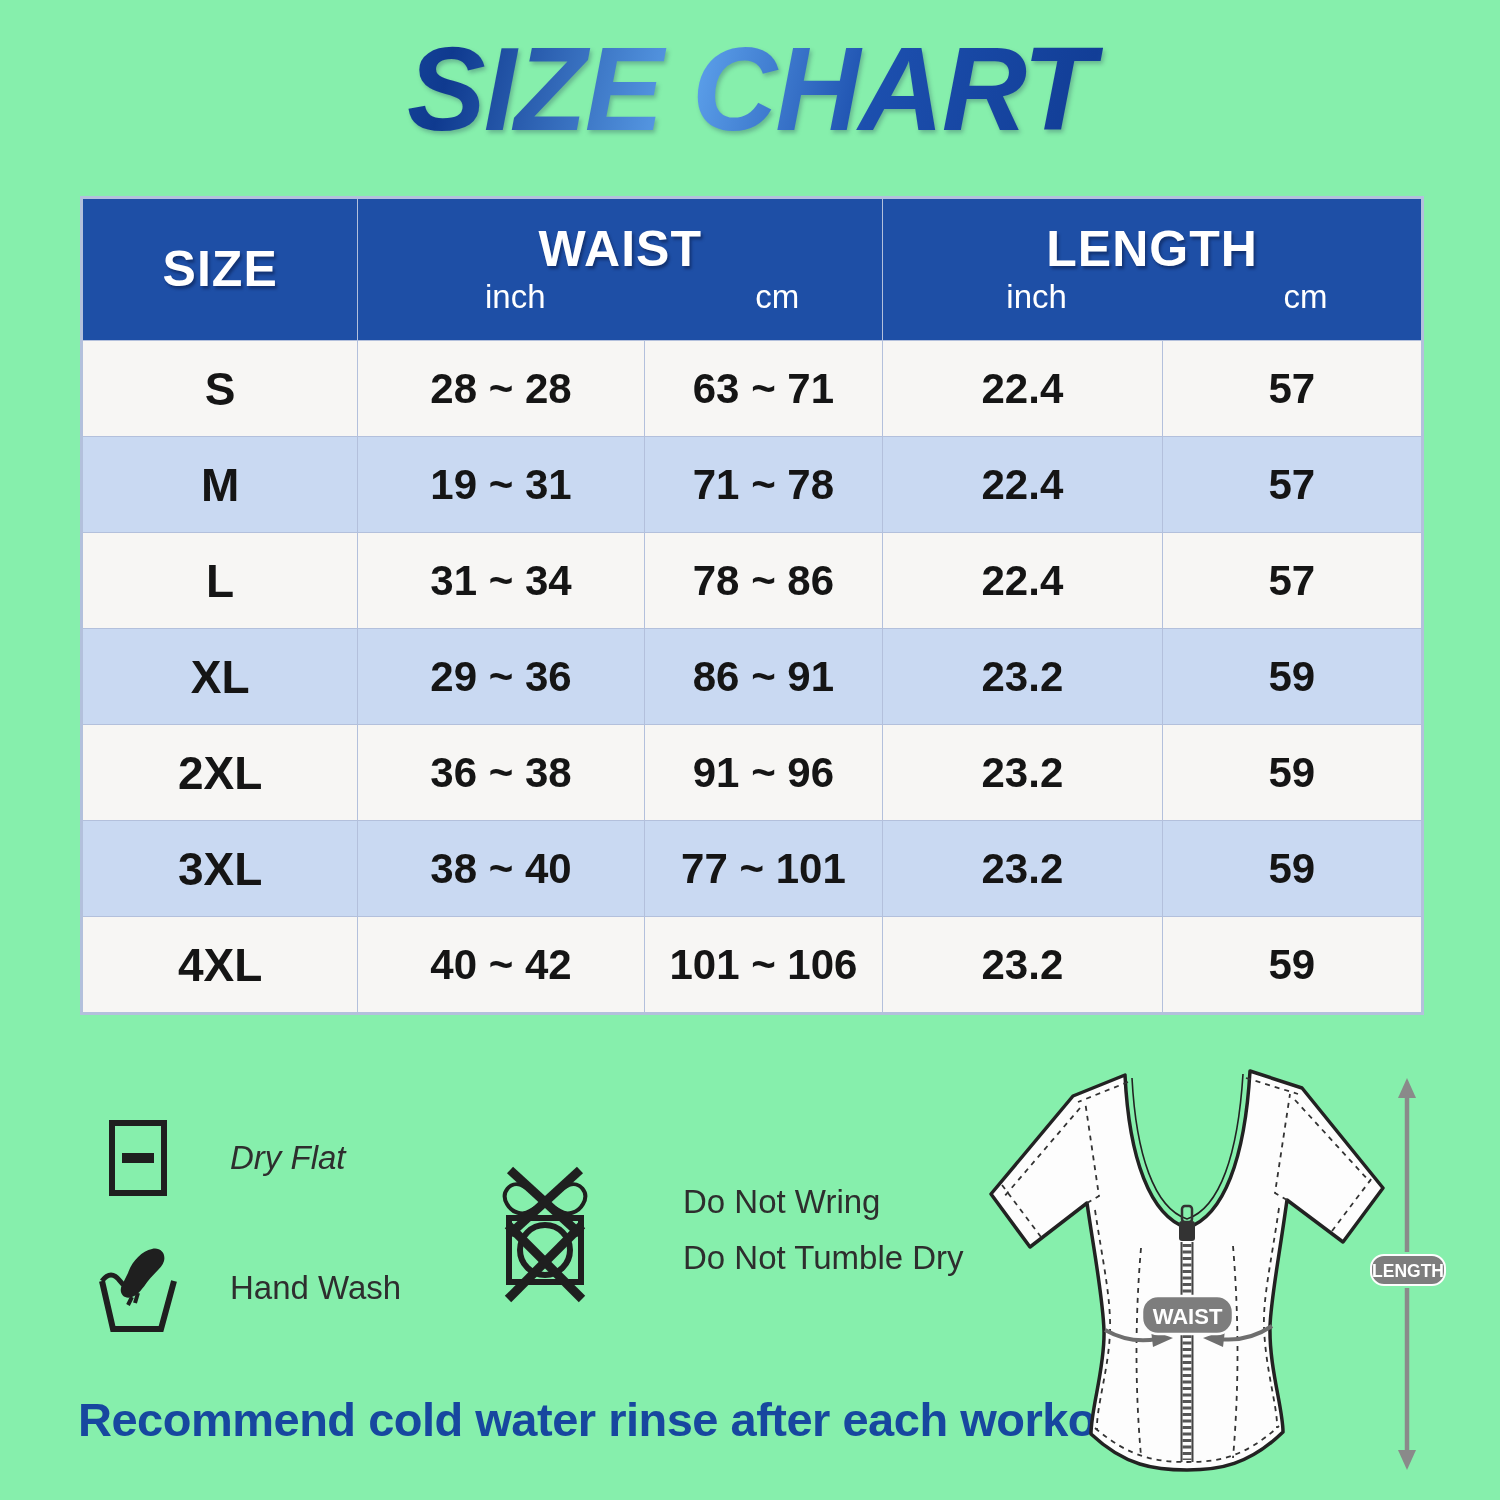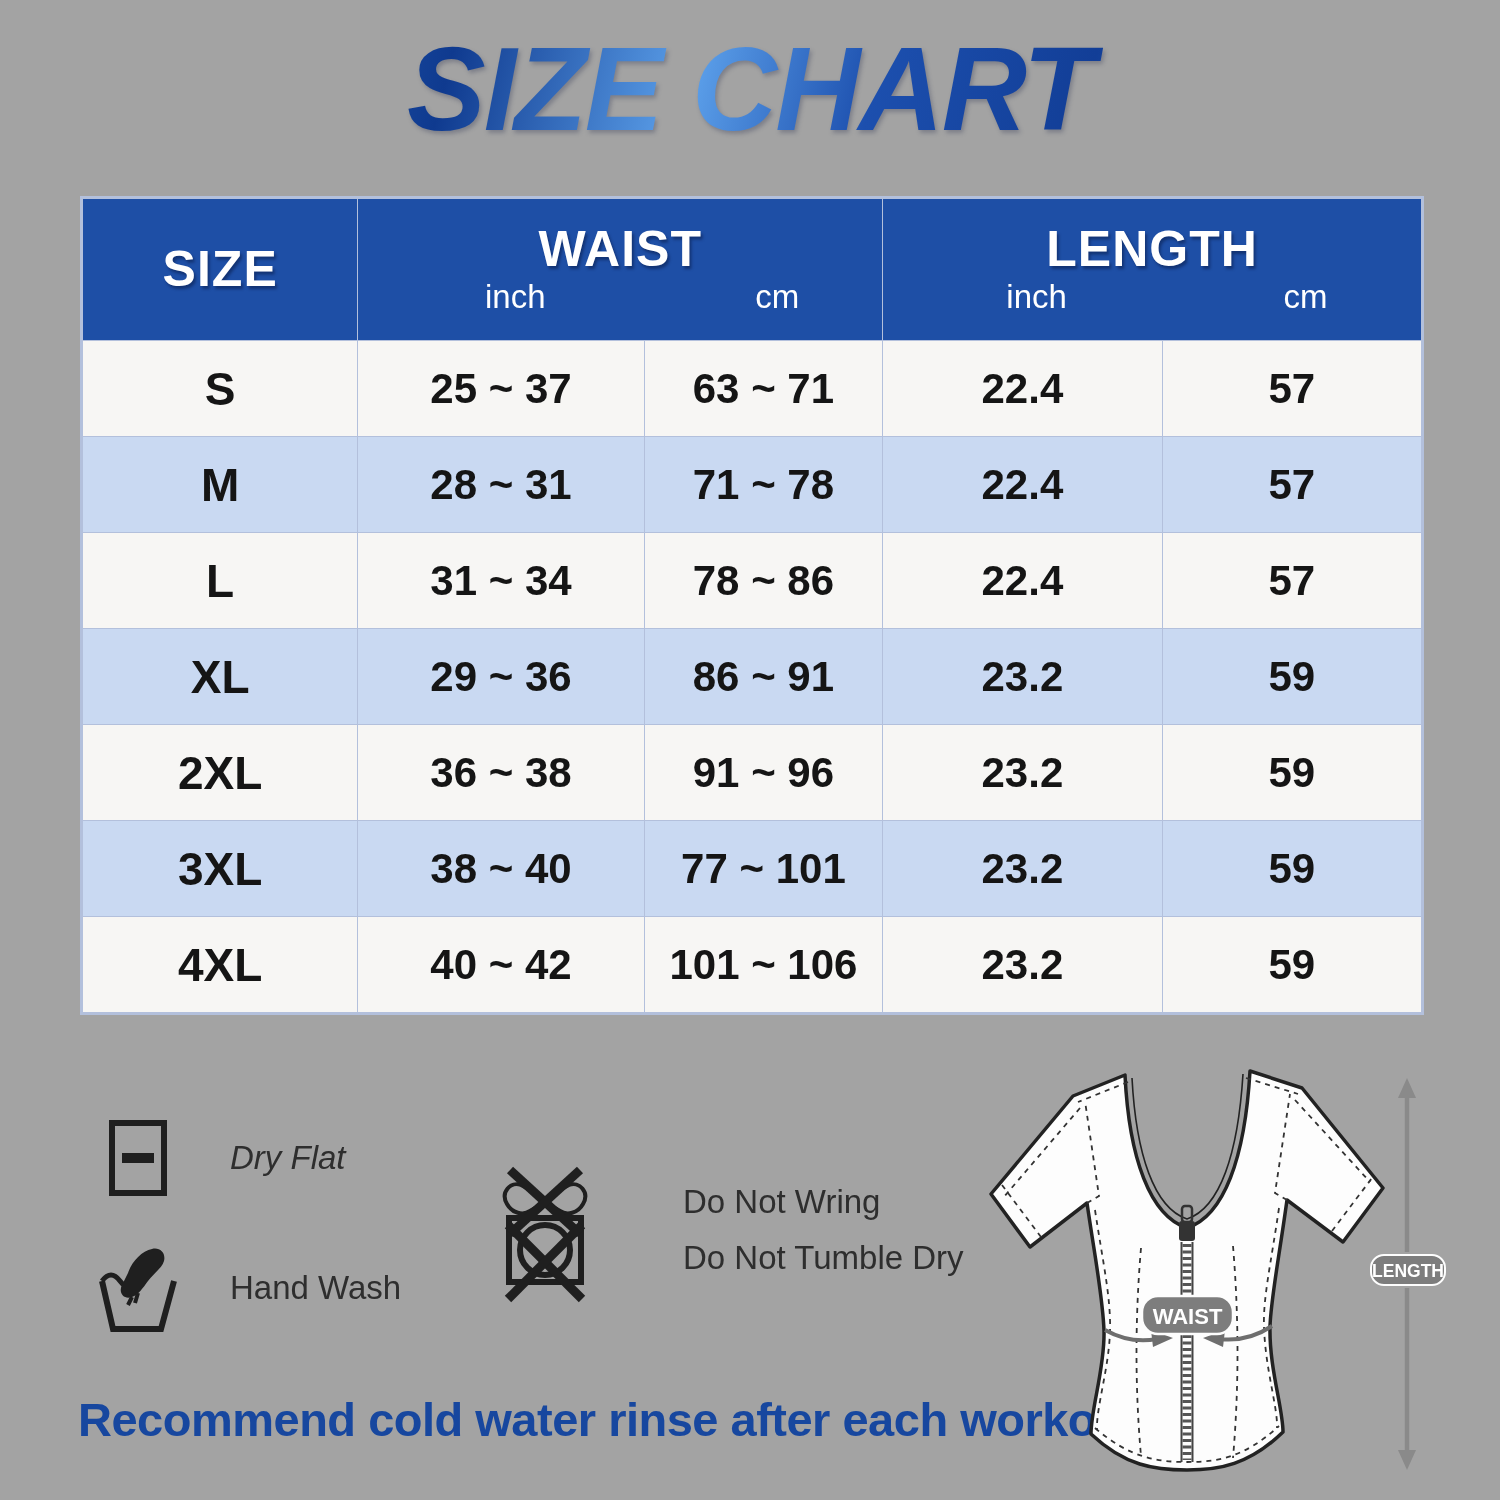--- a/index.html
+++ b/index.html
@@ -1,17 +1,17 @@
 <!DOCTYPE html>
 <html><head>
 <meta charset="utf-8">
 <style>
   html,body{margin:0;padding:0;}
   body{font-family:"Liberation Sans","DejaVu Sans",sans-serif;}
-  .canvas{position:relative;width:1500px;height:1500px;background:#a3a3a3;overflow:hidden;}
+  .canvas{position:relative;width:1500px;height:1500px;background:#86efac;overflow:hidden;}
 
   
   .title{
     position:absolute;left:0;top:22px;width:100%;
     text-align:center;font-size:118px;font-weight:bold;font-style:italic;
     letter-spacing:-2px;line-height:1.15;white-space:nowrap;
     background:linear-gradient(104deg,#123e97 0%,#2a66c0 14%,#0f3a8f 30%,#5ca0ea 46%,#1c4fae 58%,#123e97 72%,#3b7ad0 88%,#123e97 100%);
     -webkit-background-clip:text;background-clip:text;
     color:transparent;-webkit-text-fill-color:transparent;
     filter:drop-shadow(2px 3px 2px rgba(10,20,60,.25));
@@ -83,28 +83,28 @@
     <div class="th" style="grid-column:4/6;">
       <div class="th-main">LENGTH</div>
       <div class="th-units units-length">
         <span>inch</span>
         <span>cm</span>
       </div>
     </div>
 
     <div class="trow">
       <div class="td size-cell">S</div>
-      <div class="td">25 ~ 37</div>
+      <div class="td">28 ~ 28</div>
       <div class="td">63 ~ 71</div>
       <div class="td">22.4</div>
       <div class="td">57</div>
     </div>
     <div class="trow alt">
       <div class="td size-cell">M</div>
-      <div class="td">28 ~ 31</div>
+      <div class="td">19 ~ 31</div>
       <div class="td">71 ~ 78</div>
       <div class="td">22.4</div>
       <div class="td">57</div>
     </div>
     <div class="trow">
       <div class="td size-cell">L</div>
       <div class="td">31 ~ 34</div>
       <div class="td">78 ~ 86</div>
       <div class="td">22.4</div>
       <div class="td">57</div>

